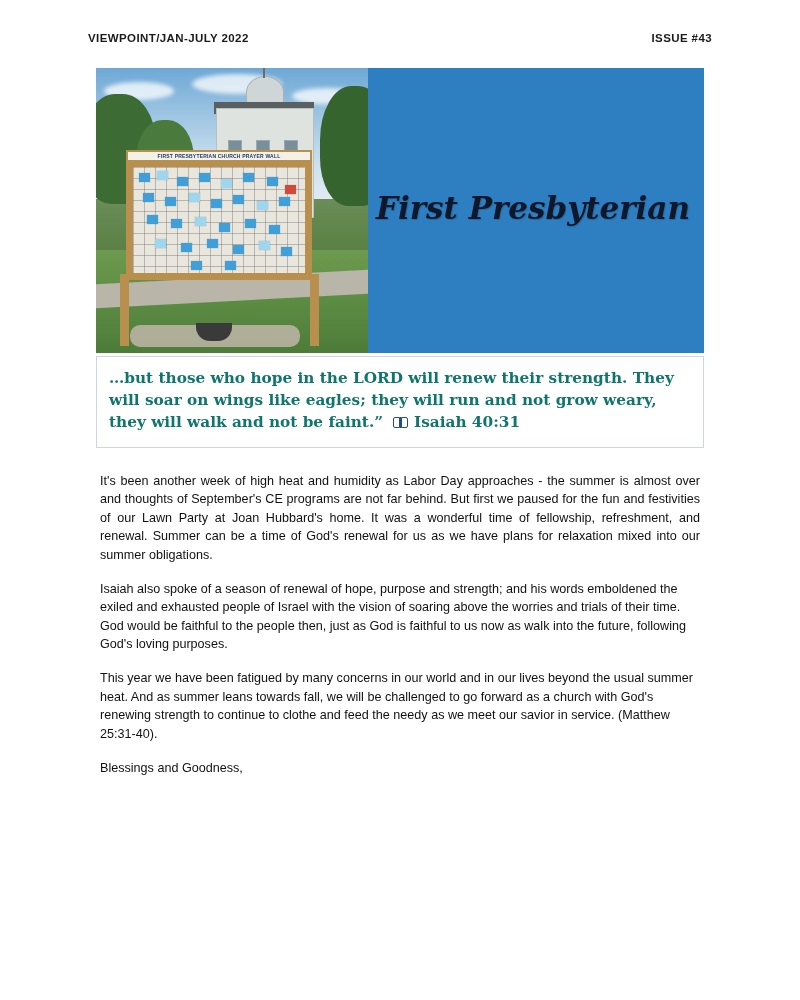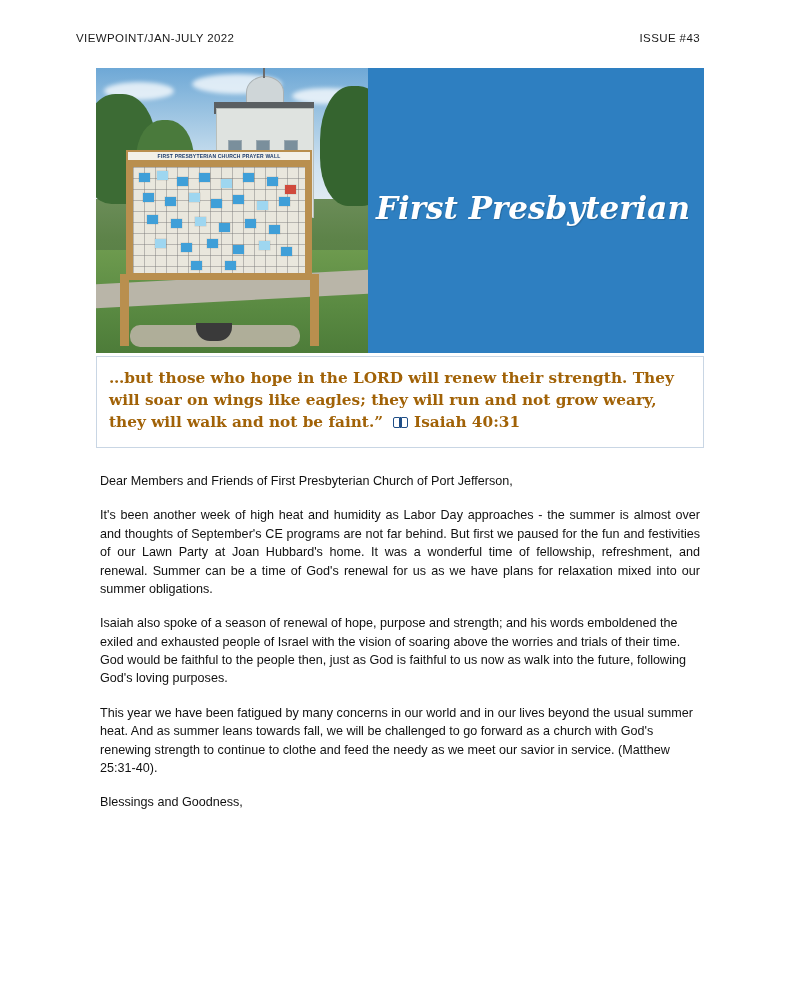--- a/index.html
+++ b/index.html
@@ -19,28 +19,28 @@
     position: relative;
     width: 800px;
     height: 1000px;
     box-sizing: border-box;
   }
 
   
   .header-row {
     position: absolute;
     top: 32px;
-    left: 76px;
+    left: 88px;
     width: 624px;
     display: flex;
     justify-content: space-between;
     align-items: baseline;
     font-size: 11.5px;
     letter-spacing: 0.4px;
-    font-weight: normal;
+    font-weight: bold;
     color: #1a1a1a;
   }
   .header-left { white-space: nowrap; }
   .header-right { white-space: nowrap; }
 
   
   .masthead {
     position: absolute;
     top: 68px;
     left: 96px;
@@ -177,21 +177,21 @@
     flex: 1 1 auto;
     display: flex;
     flex-direction: column;
     justify-content: center;
     align-items: center;
     gap: 14px;
     padding: 10px 16px 14px 8px;
     box-sizing: border-box;
   }
   .masthead-title .line {
-    color: #ffffff;
+    color: #0f172a;
     font-family: "DejaVu Serif", serif;
     font-style: italic;
     font-weight: bold;
     font-size: 31px;
     line-height: 1.05;
     text-align: center;
     white-space: nowrap;
     text-shadow: 1px 1px 1px rgba(0,0,0,0.18);
   }
 
@@ -205,21 +205,21 @@
     background: #ffffff;
     border: 1px solid #c9d6e4;
     box-sizing: border-box;
     padding: 10px 12px 8px 12px;
   }
   .verse-text {
     font-family: "DejaVu Serif", serif;
     font-weight: bold;
     font-size: 15.3px;
     line-height: 1.45;
-    color: #a16207;
+    color: #0f766e;
   }
   .verse-ref {
     white-space: nowrap;
   }
   .book-icon {
     display: inline-block;
     position: relative;
     width: 15px;
     height: 11px;
     vertical-align: -1px;
@@ -337,21 +337,20 @@
     </div>
   </div>
 
   <div class="verse-box">
     <div class="verse-text">
       <span>…but those who hope in the LORD will renew their strength. They will soar on wings like eagles; they will run and not grow weary, they will walk and not be faint.”</span><span class="book-icon"><span class="pg l"></span><span class="sp"></span><span class="pg r"></span></span><span class="verse-ref">Isaiah 40:31</span>
     </div>
   </div>
 
   <div class="letter">
-    <p>Dear Members and Friends of First Presbyterian Church of Port Jefferson,</p>
     <p class="justified">It's been another week of high heat and humidity as Labor Day approaches - the summer is almost over and thoughts of September's CE programs are not far behind.  But first we paused for the fun and festivities of our Lawn Party at Joan Hubbard's home.  It was a wonderful time of fellowship, refreshment, and renewal.  Summer can be a time of God's renewal for us as we have plans for relaxation mixed into our summer obligations.</p>
     <p>Isaiah also spoke of a season of renewal of hope, purpose and strength; and his words emboldened the exiled and exhausted people of Israel with the vision of soaring above the worries and trials of their time.  God would be faithful to the people then, just as God is faithful to us now as walk into the future, following God's loving purposes.</p>
     <p>This year we have been fatigued by many concerns in our world and in our lives beyond the usual summer heat.  And as summer leans towards fall, we will be challenged to go forward as a church with God's renewing strength to continue to clothe and feed the needy as we meet our savior in service.  (Matthew 25:31-40).</p>
     <div class="sig">
       <div>Blessings and Goodness,</div>
     </div>
   </div>
 
 </div>
 

